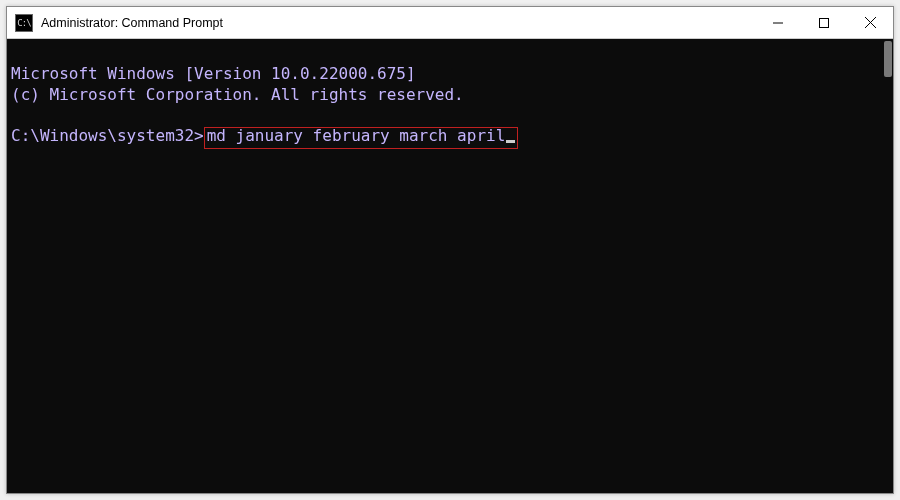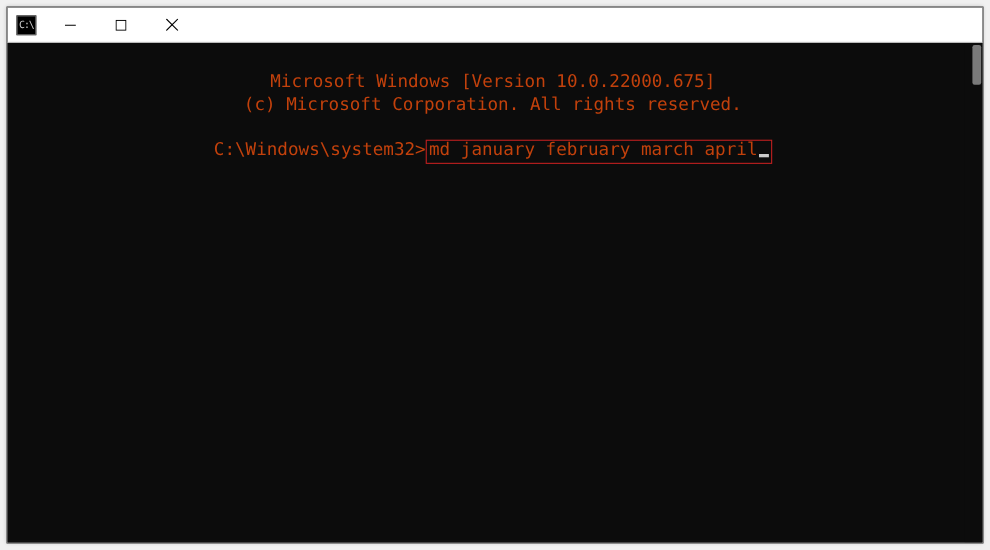--- a/index.html
+++ b/index.html
@@ -61,29 +61,28 @@
     display: flex;
     align-items: center;
     justify-content: center;
     color: #000;
     font-size: 12px;
   }
   .titlebar-btn svg { stroke: #000; }
   .terminal {
     flex: 1;
     background: #0c0c0c;
-    color: #c2410c;
+    color: #c4b5fd;
     font-family: Consolas, "Lucida Console", monospace;
     font-size: 16px;
     line-height: 1.3;
     padding: 4px 8px 4px 4px;
     position: relative;
     white-space: pre;
     overflow: hidden;
-    text-align: center;
   }
   .scrollbar {
     position: absolute;
     right: 0;
     top: 0;
     width: 16px;
     height: 100%;
     background: #0c0c0c;
   }
   .scrollbar-thumb {
@@ -113,20 +112,21 @@
 </style>
 </head>
 <body>
 
 <div class="window">
 
   <div class="titlebar">
     <div class="titlebar-icon">
       <span>C:\</span>
     </div>
+    <div class="titlebar-title">Administrator: Command Prompt</div>
     <div class="titlebar-controls">
       <div class="titlebar-btn">
         <svg width="10" height="10">
             <line x1="0" y1="5" x2="10" y2="5" stroke-width="1"></line>
           </svg>
       </div>
       <div class="titlebar-btn">
         <svg width="10" height="10">
             <rect x="0.5" y="0.5" width="9" height="9" fill="none" stroke-width="1"></rect>
           </svg>

